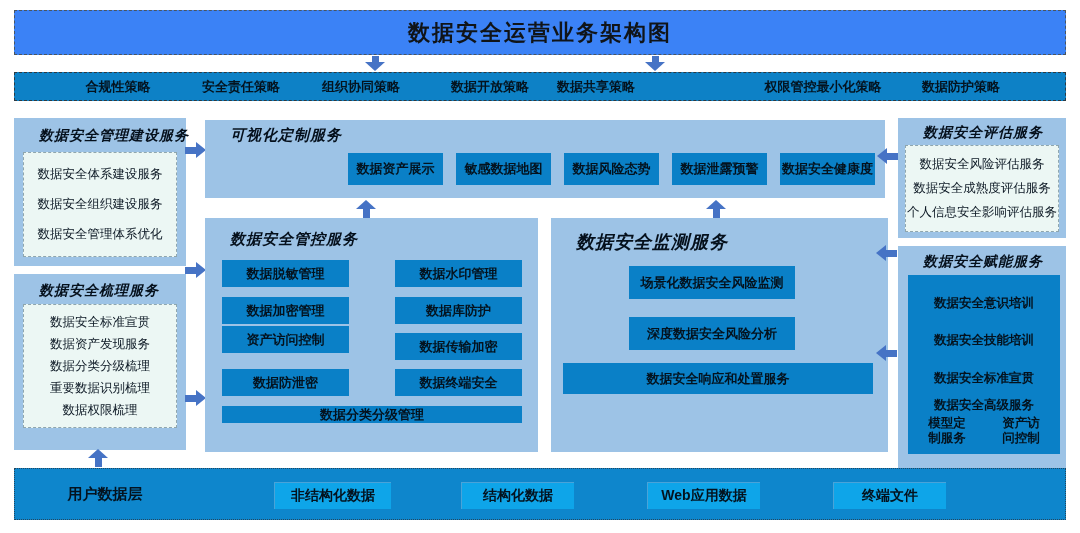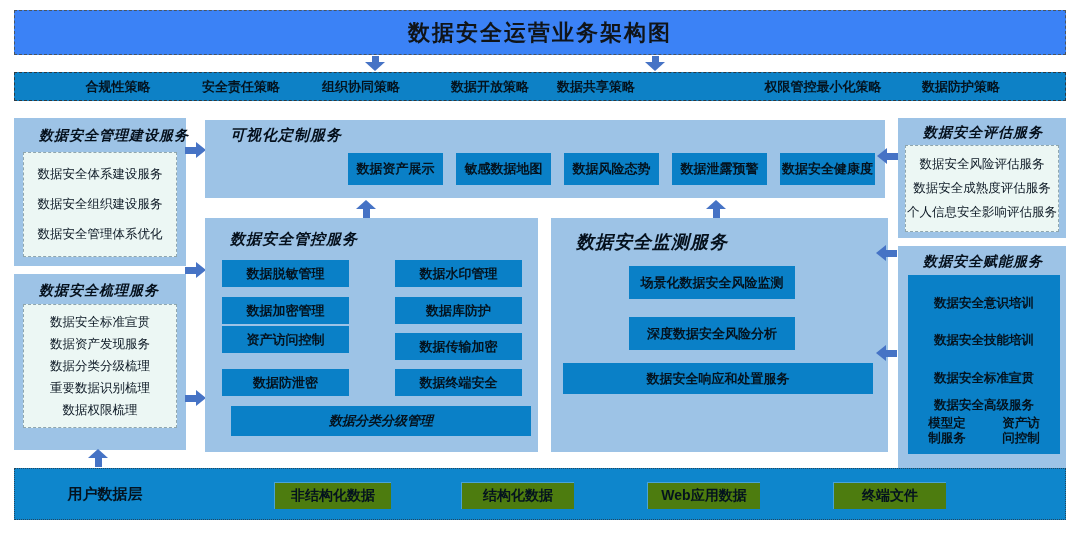--- a/index.html
+++ b/index.html
@@ -32,21 +32,21 @@
   .solid-box .inner-item{font-size:12.5px;font-weight:600;color:#04121e;}
   .adv-box{position:absolute;background:#0a80c7;padding:4px 2px 2px 2px;}
   .adv-title{text-align:center;font-size:12.5px;font-weight:600;color:#04121e;white-space:nowrap;}
   .adv-cols{display:flex;justify-content:space-around;margin-top:2px;}
   .adv-cols span{display:block;width:44px;font-size:12.5px;font-weight:600;color:#04121e;line-height:1.2;text-align:center;}
   
   .bottom-bar{position:absolute;left:14px;top:468px;width:1050px;height:50px;
               background:#0e86cc;border:1px dotted #24465e;}
   .bottom-label{position:absolute;left:30px;top:0;width:120px;height:50px;display:flex;align-items:center;justify-content:center;
                 font-size:15px;font-weight:bold;color:#04131f;white-space:nowrap;}
-  .bottom-btn{position:absolute;top:13px;height:26px;background:#4d7c0f;
+  .bottom-btn{position:absolute;top:13px;height:26px;background:#0ea5e9;
               display:flex;align-items:center;justify-content:center;
               font-size:14px;font-weight:bold;color:#04121e;white-space:nowrap;
               border-top:1px solid #4aa3d8;border-left:1px solid #4aa3d8;}
   
   .arrow{position:absolute;display:flex;align-items:center;}
   .arrow .shaft{background:#4673c5;display:block;}
   .arrow .head{width:0;height:0;display:block;}
   .a-right .shaft{width:11px;height:7px;}
   .a-right .head{border-top:8px solid transparent;border-bottom:8px solid transparent;border-left:10px solid #4673c5;}
   .a-left .head{border-top:8px solid transparent;border-bottom:8px solid transparent;border-right:10px solid #4673c5;}
@@ -142,21 +142,21 @@
   <div class="panel" style="left:205px;top:218px;width:333px;height:234px;">
     <div class="box-header" style="top:12px;font-size:15px;">数据安全管控服务</div>
     <div class="blue-btn" style="left:17px;top:42px;width:127px;height:27px;">数据脱敏管理</div>
     <div class="blue-btn" style="left:17px;top:79px;width:127px;height:27px;">数据加密管理</div>
     <div class="blue-btn" style="left:17px;top:108px;width:127px;height:27px;">资产访问控制</div>
     <div class="blue-btn" style="left:17px;top:151px;width:127px;height:27px;">数据防泄密</div>
     <div class="blue-btn" style="left:190px;top:42px;width:127px;height:27px;">数据水印管理</div>
     <div class="blue-btn" style="left:190px;top:79px;width:127px;height:27px;">数据库防护</div>
     <div class="blue-btn" style="left:190px;top:115px;width:127px;height:27px;">数据传输加密</div>
     <div class="blue-btn" style="left:190px;top:151px;width:127px;height:27px;">数据终端安全</div>
-    <div class="blue-btn" style="left:26px;top:188px;width:300px;height:30px;font-style:italic;">数据分类分级管理</div>
+    <div class="blue-btn" style="left:17px;top:188px;width:300px;height:17px;">数据分类分级管理</div>
   </div>
 
   <div class="panel" style="left:551px;top:218px;width:337px;height:234px;">
     <div class="box-header" style="top:12px;font-size:18px;">数据安全监测服务</div>
     <div class="blue-btn" style="left:78px;top:48px;width:166px;height:33px;">场景化数据安全风险监测</div>
     <div class="blue-btn" style="left:78px;top:99px;width:166px;height:33px;">深度数据安全风险分析</div>
     <div class="blue-btn" style="left:12px;top:145px;width:310px;height:31px;">数据安全响应和处置服务</div>
   </div>
 
   <div class="arrow a-left" style="left:877px;top:148px;">

